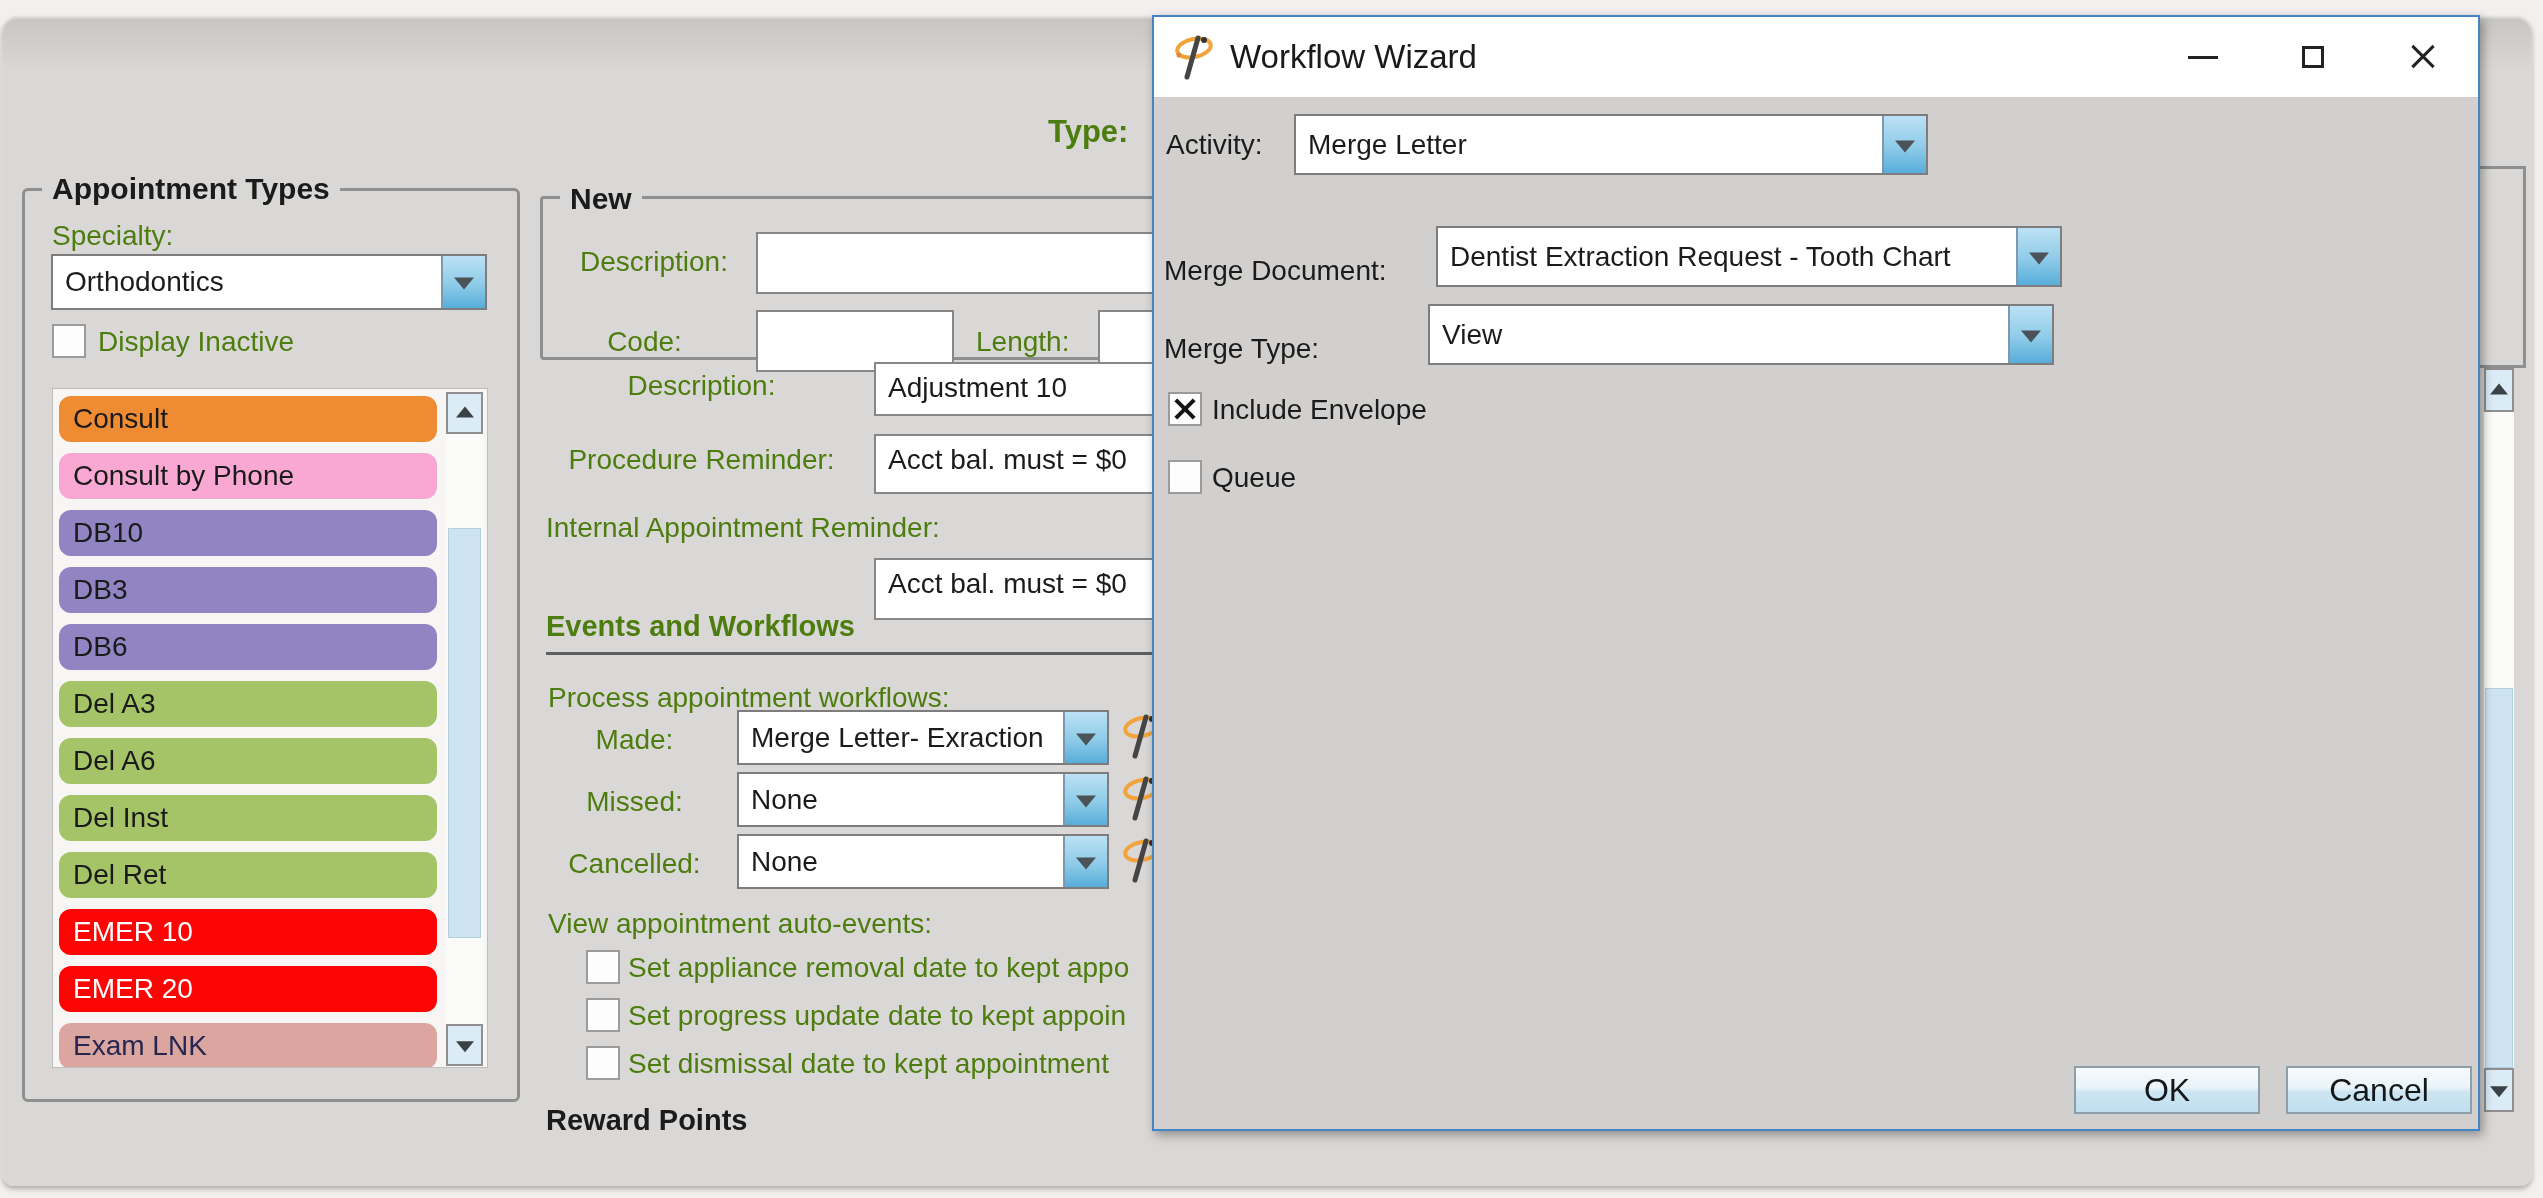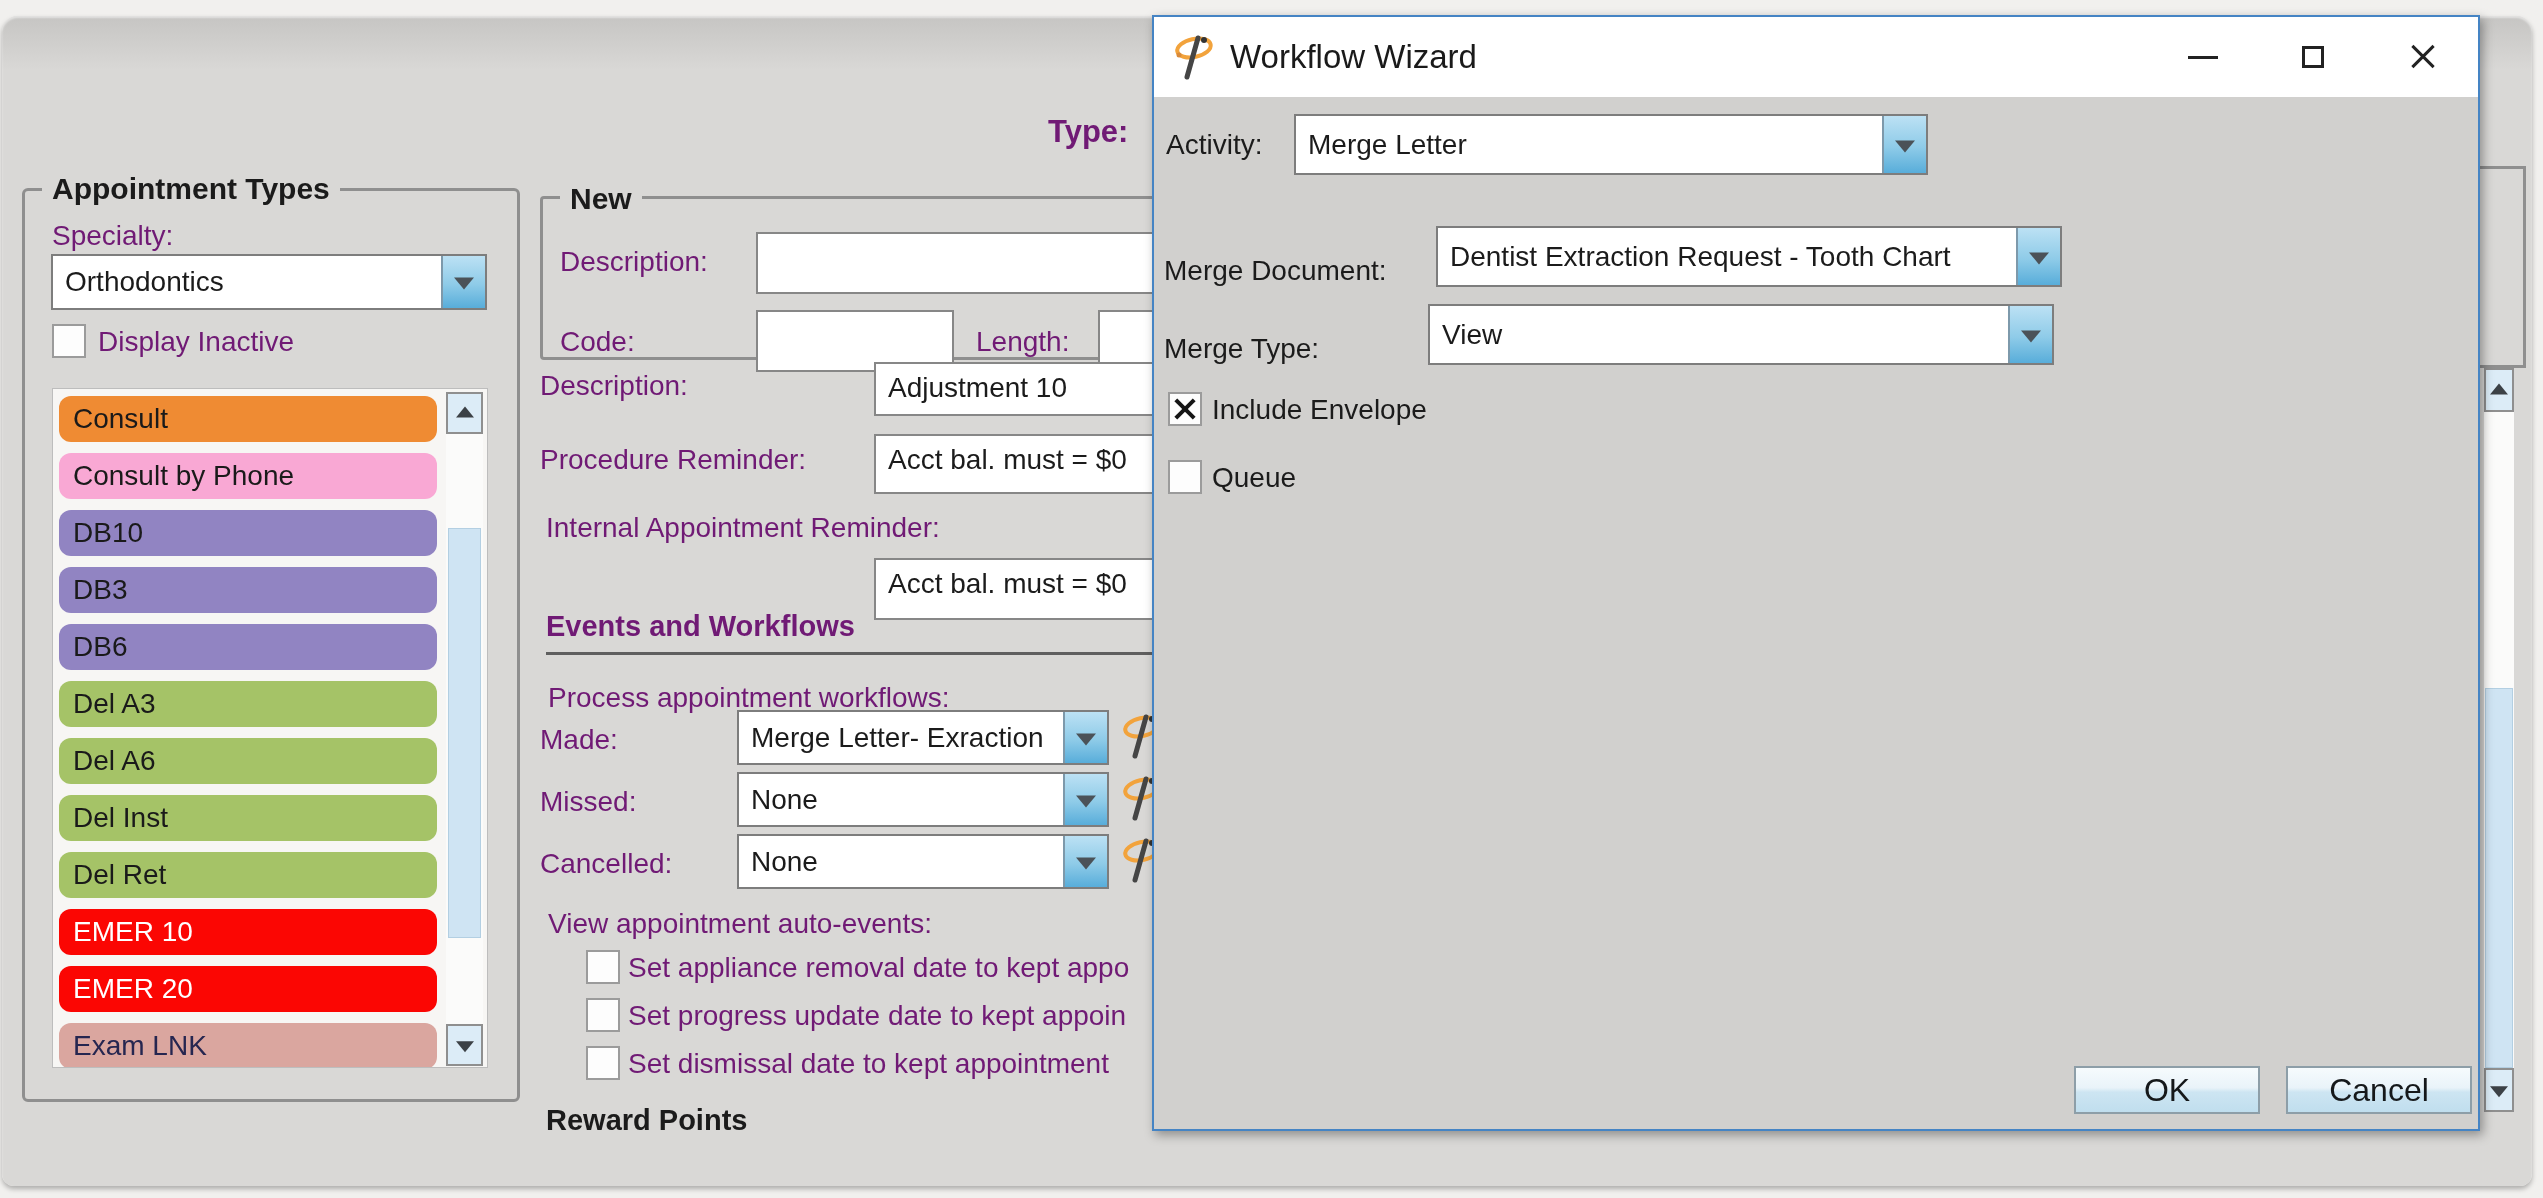--- a/index.html
+++ b/index.html
@@ -1,21 +1,21 @@
 <!DOCTYPE html>
 <html><head>
 <meta charset="utf-8">
 <style>
   html,body{margin:0;padding:0;}
   body{width:2543px;height:1198px;background:#f1f0ee;font-family:"Liberation Sans","DejaVu Sans",sans-serif;color:#1b1b1b;overflow:hidden;}
   #stage{position:relative;width:2543px;height:1198px;}
   .abs{position:absolute;}
-  .lbl{position:absolute;font-size:28px;white-space:nowrap;color:#701a75;}
+  .lbl{position:absolute;font-size:28px;white-space:nowrap;color:#4d7c0f;}
   .b{font-weight:bold;}
-  .right{text-align:left;}
+  .right{text-align:center;}
 
   
   #main-window{position:absolute;left:2px;top:16px;width:2530px;height:1170px;
     border-radius:16px 16px 12px 12px;
     background:linear-gradient(180deg,#c6c5c3 0px,#cfcecc 26px,#d9d8d6 54px,#d9d8d6 100%);
     box-shadow:0 3px 5px rgba(0,0,0,.28), inset 0 2px 2px rgba(255,255,255,.5);}
 
   .gbox{position:absolute;border:3px solid #8f8f8f;border-radius:6px;}
   .legend{position:absolute;background:#d9d8d6;padding:0 10px;font-weight:bold;font-size:30px;white-space:nowrap;}
 

